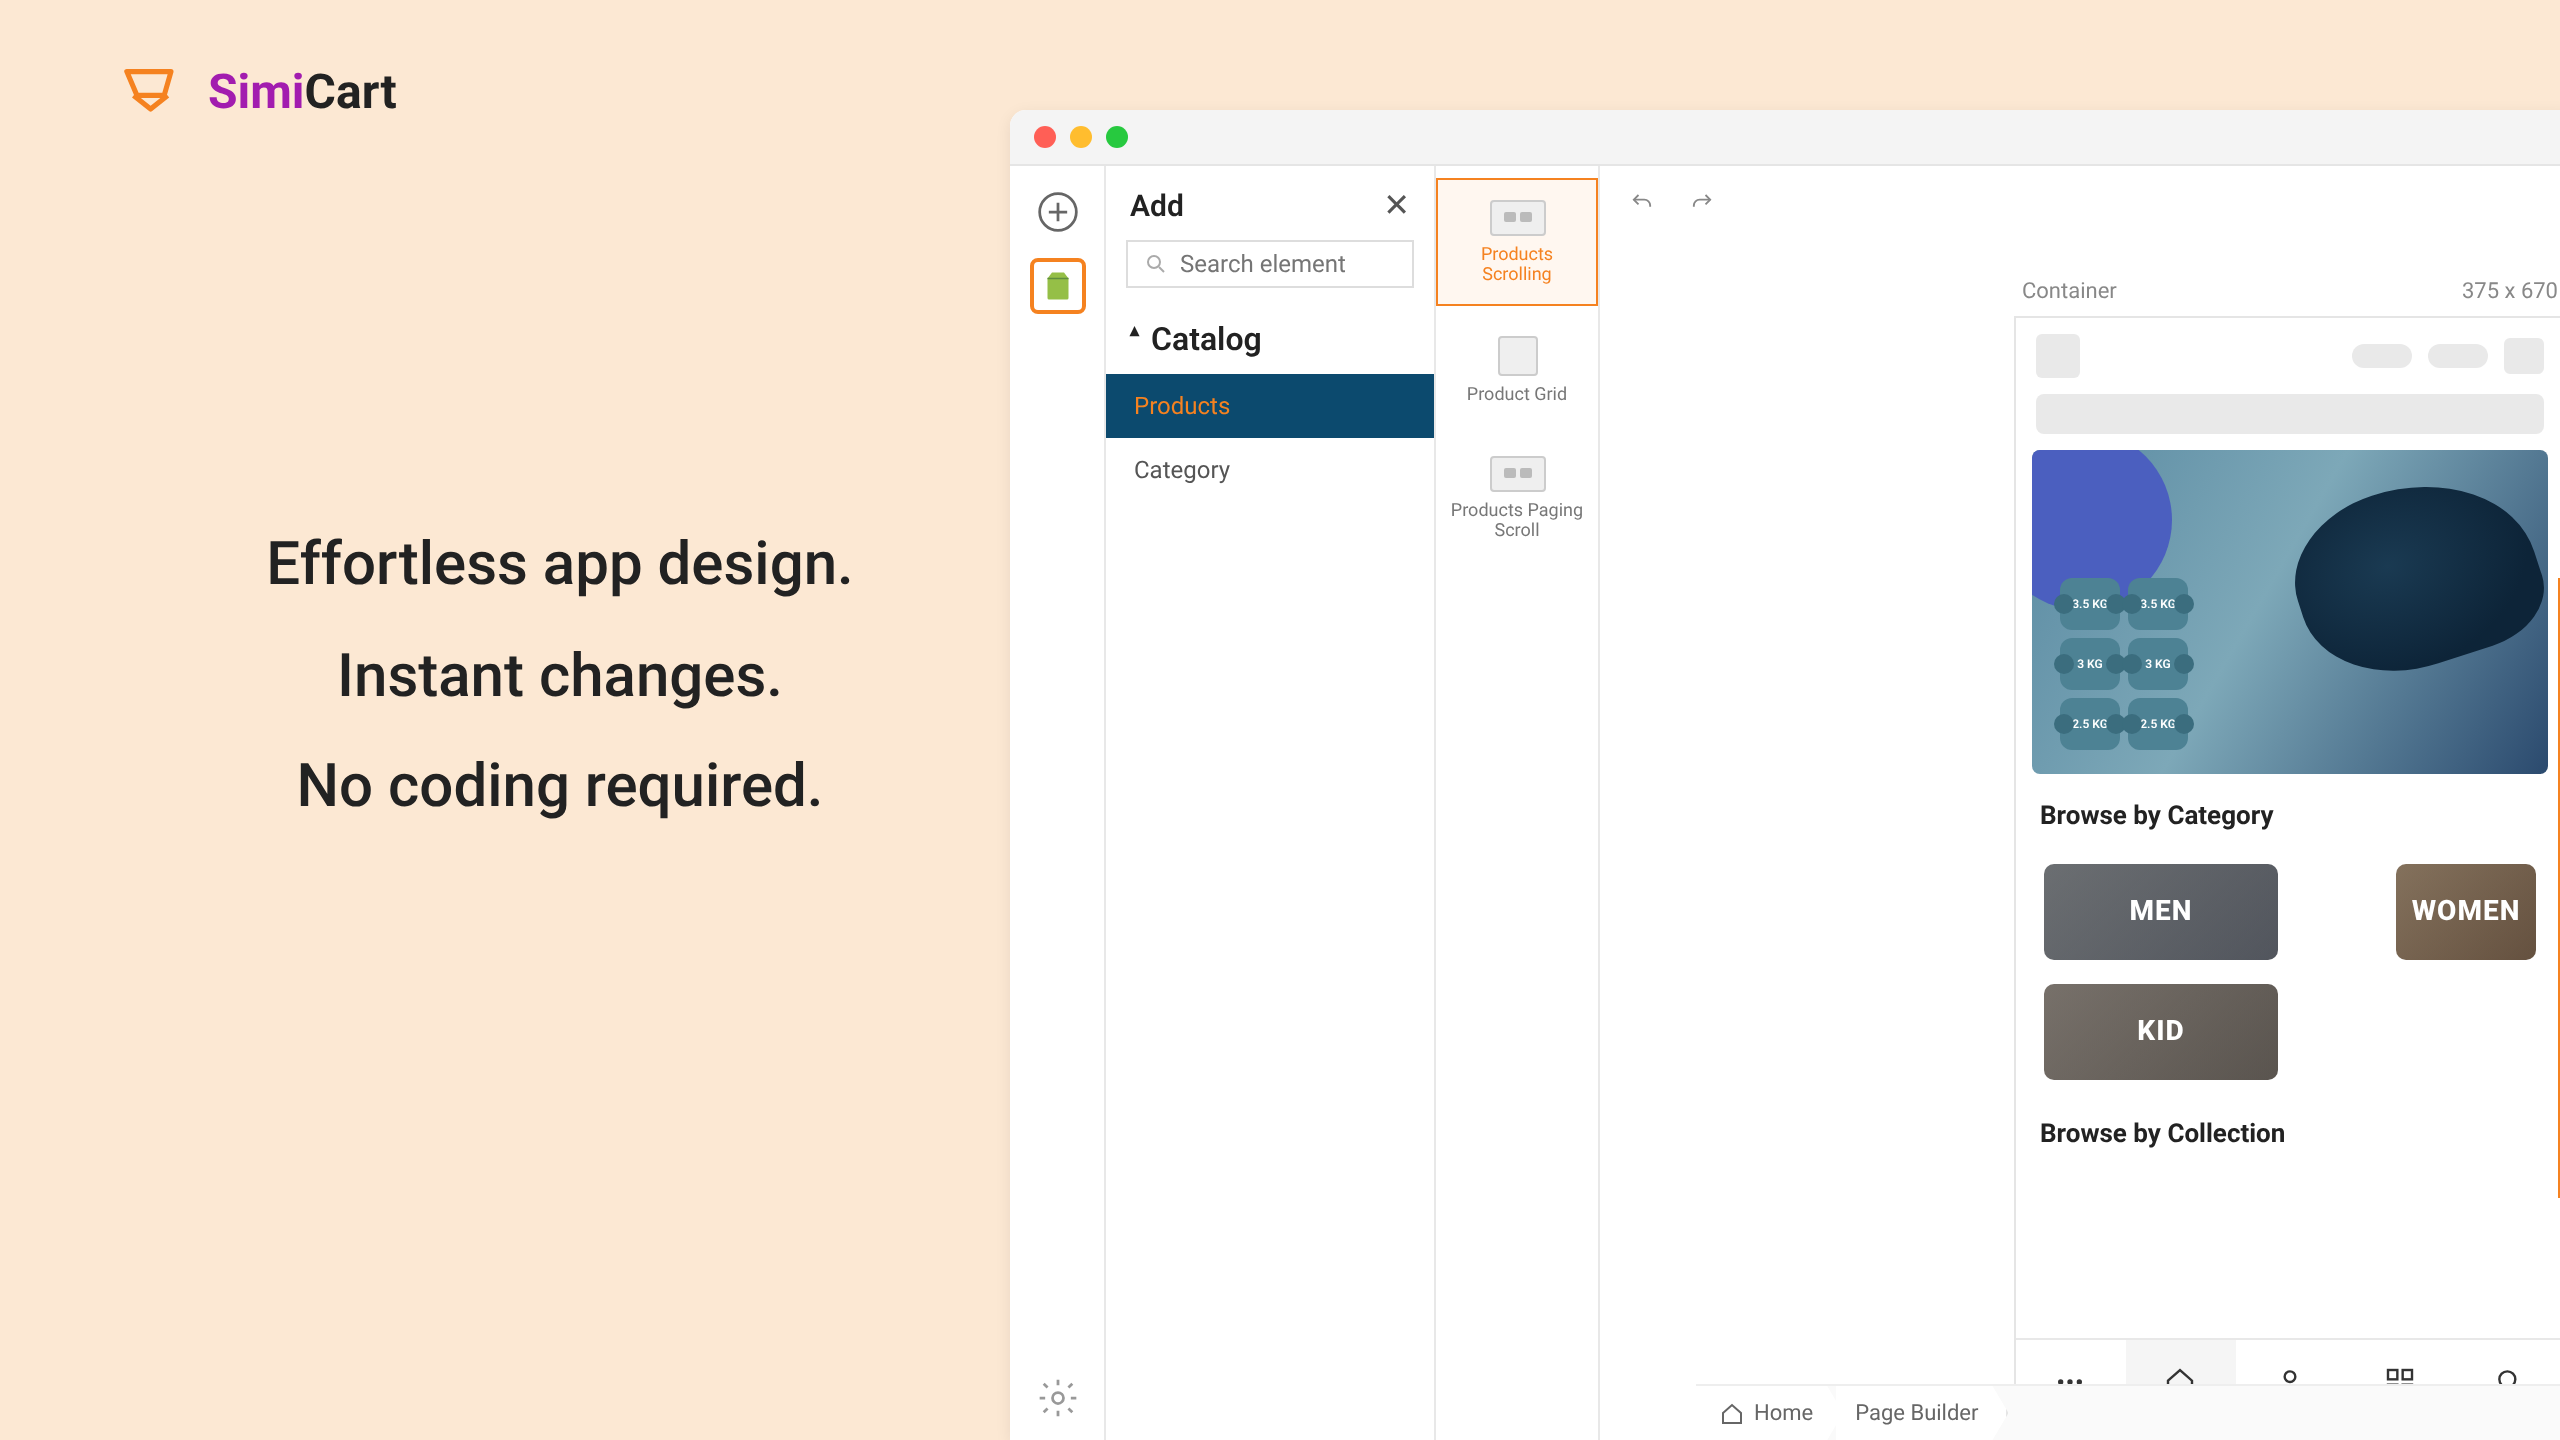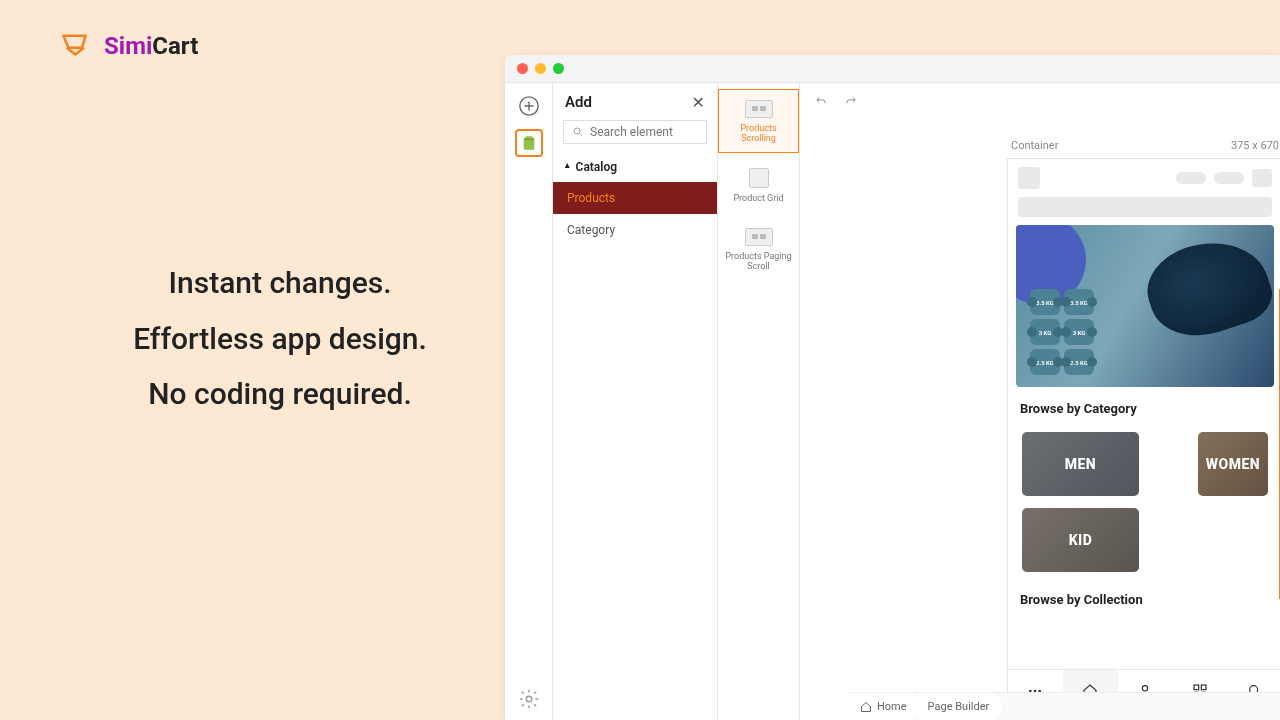--- a/index.html
+++ b/index.html
@@ -25,30 +25,30 @@
 
   
   .rail { width: 48px; border-right: 1px solid #e8e8e8; display: flex; flex-direction: column; align-items: center; padding-top: 12px; gap: 12px; position: relative; }
   .rail-btn { width: 22px; height: 22px; display:flex; align-items:center; justify-content:center; color:#666; }
   .rail-shop { width: 28px; height: 28px; border: 2px solid #f58220; border-radius: 4px; display:flex; align-items:center; justify-content:center; background:#fff; }
   .rail-shop svg { width: 18px; height: 18px; }
   .rail-gear { position:absolute; bottom:10px; color:#999; }
 
   
   .addpanel { width: 165px; border-right: 1px solid #e8e8e8; }
-  .add-head { display:flex; justify-content:space-between; padding: 10px 12px 8px; }
+  .add-head { display:flex; align-items:center; justify-content:space-between; padding: 10px 12px 8px; }
   .add-head h3 { font-size: 15px; font-weight: 600; color: #222; }
   .add-head .close { font-size: 16px; color:#555; cursor:pointer; }
   .search { margin: 0 10px 8px; display:flex; align-items:center; border:1px solid #ddd; border-radius:0; padding:4px 8px; gap:6px; color:#aaa; font-size:12px; }
   .search svg { width:12px; height:12px; flex-shrink:0; }
   .search input { border:none; outline:none; font-size:12px; width:100%; color:#555; background:transparent; }
-  .section-hd { font-size:12px; font-weight:600; padding:8px 12px; color:#222; display:flex; gap:6px; }
+  .section-hd { font-size:16px; font-weight:600; padding:8px 12px; color:#222; display:flex; gap:6px; }
   .section-hd::before { content:"▴"; font-size:9px; }
   .menu-item { font-size:12px; padding:9px 14px; color:#555; cursor:pointer; }
-  .menu-item.active { background:#7f1d1d; color:#f58220; }
+  .menu-item.active { background:#0c4a6e; color:#f58220; }
 
   
   .elemcol { width: 82px; border-right: 1px solid #e8e8e8; padding-top:6px; }
   .elem { height: 64px; display:flex; flex-direction:column; align-items:center; justify-content:center; gap:5px; font-size:9px; text-align:center; color:#777; cursor:grab; padding:0 4px; }
   .elem.sel { border:1px solid #f58220; background:#fff7f0; color:#f58220; }
   .elem-ic { width:28px; height:18px; background:#efefef; border:1px solid #ccc; border-radius:2px; display:flex; align-items:center; justify-content:center; gap:2px; }
   .elem-ic.grid { display:grid; grid-template-columns:1fr 1fr; grid-template-rows:1fr 1fr; gap:1px; padding:2px; width:20px; height:20px; }
   .elem-ic span { width:6px; height:5px; background:#bbb; border-radius:1px; }
   .elem-ic.grid span { width:auto; height:auto; }
 
@@ -75,21 +75,21 @@
   .hero { margin:0 8px; height:162px; border-radius:4px; overflow:hidden; position:relative; background:linear-gradient(120deg,#5a8aa2 0%, #7da8b8 45%, #2b4a6e 100%); }
   .dumbbells { position:absolute; left:14px; bottom:12px; display:grid; grid-template-columns:repeat(3,1fr); gap:4px; }
   .db { width:30px; height:26px; background:#4d8294; border-radius:6px; position:relative; display:flex; align-items:center; justify-content:center; color:#fff; font-size:6px; font-weight:600; }
   .db::before,.db::after{content:"";position:absolute;width:10px;height:10px;background:#3b6d7e;border-radius:50%;}
   .db::before{left:-3px;} .db::after{right:-3px;}
   .shoe { position:absolute; right:6px; top:18px; width:120px; height:90px; background: radial-gradient(ellipse at 40% 40%, #1a3a52 0%, #0d2438 70%); border-radius: 45% 60% 30% 50%; transform: rotate(-18deg); }
   .ball { position:absolute; left:-20px; top:-10px; width:90px; height:90px; background:#4b5fbf; border-radius:50%; }
 
   .sect-title { font-size:13px; font-weight:700; color:#222; padding:14px 12px 10px; }
   .cat-grid { display:grid; grid-template-columns:1fr 1fr; gap:12px; padding:6px 14px; }
-  .cat { height:64px; border-radius:5px; display:flex; align-items:center; justify-content:center; color:#fff; font-weight:800; font-size:14px; letter-spacing:.5px; background-size:cover; background-position:center; }
+  .cat { height:48px; border-radius:5px; display:flex; align-items:center; justify-content:center; color:#fff; font-weight:800; font-size:14px; letter-spacing:.5px; background-size:cover; background-position:center; }
   .cat.men { background:linear-gradient(0deg,rgba(50,50,50,.45),rgba(50,50,50,.45)), linear-gradient(135deg,#9aa0a6,#6b7280);}
   .cat.women { background:linear-gradient(0deg,rgba(50,50,50,.45),rgba(50,50,50,.45)), linear-gradient(135deg,#c7a57f,#8e6a4a);margin-left:47px;}
   .cat.kid { background:linear-gradient(0deg,rgba(50,50,50,.45),rgba(50,50,50,.45)), linear-gradient(135deg,#b0a498,#7a7066);}
   .cat.sale { background:linear-gradient(0deg,rgba(50,50,50,.45),rgba(50,50,50,.45)), linear-gradient(135deg,#585858,#2d2d2d);}
 
   .bottomnav { position:absolute; bottom:0; left:0; right:0; height:54px; border-top:1px solid #e8e8e8; display:flex; background:#fff; }
   .bn-item { flex:1; display:flex; flex-direction:column; align-items:center; justify-content:center; gap:3px; font-size:8px; color:#333; }
   .bn-item.active { background:#f5f5f5; }
   .bn-item svg { width:16px; height:16px; }
 
@@ -106,22 +106,22 @@
     <span class="logo-icon">
       <svg viewBox="0 0 40 32">
           <path d="M4 4 h26 l-4 14 H10 Z" fill="none" stroke="#f58220" stroke-width="3" stroke-linejoin="round"></path>
           <path d="M8 18 l10 8 l10 -8" fill="none" stroke="#f58220" stroke-width="3" stroke-linejoin="round"></path>
         </svg>
     </span>
     <span class="logo-text"><span class="accent">Simi</span><span>Cart</span></span>
   </div>
 </div>
 <div class="tagline">
+  <div>Effortless app design.</div>
   <div>Instant changes.</div>
-  <div>Effortless app design.</div>
   <div>No coding required.</div>
 </div>
 
 <div class="window">
   <div class="titlebar">
     <span class="traffic tl-red"></span>
     <span class="traffic tl-yel"></span>
     <span class="traffic tl-grn"></span>
   </div>
 

